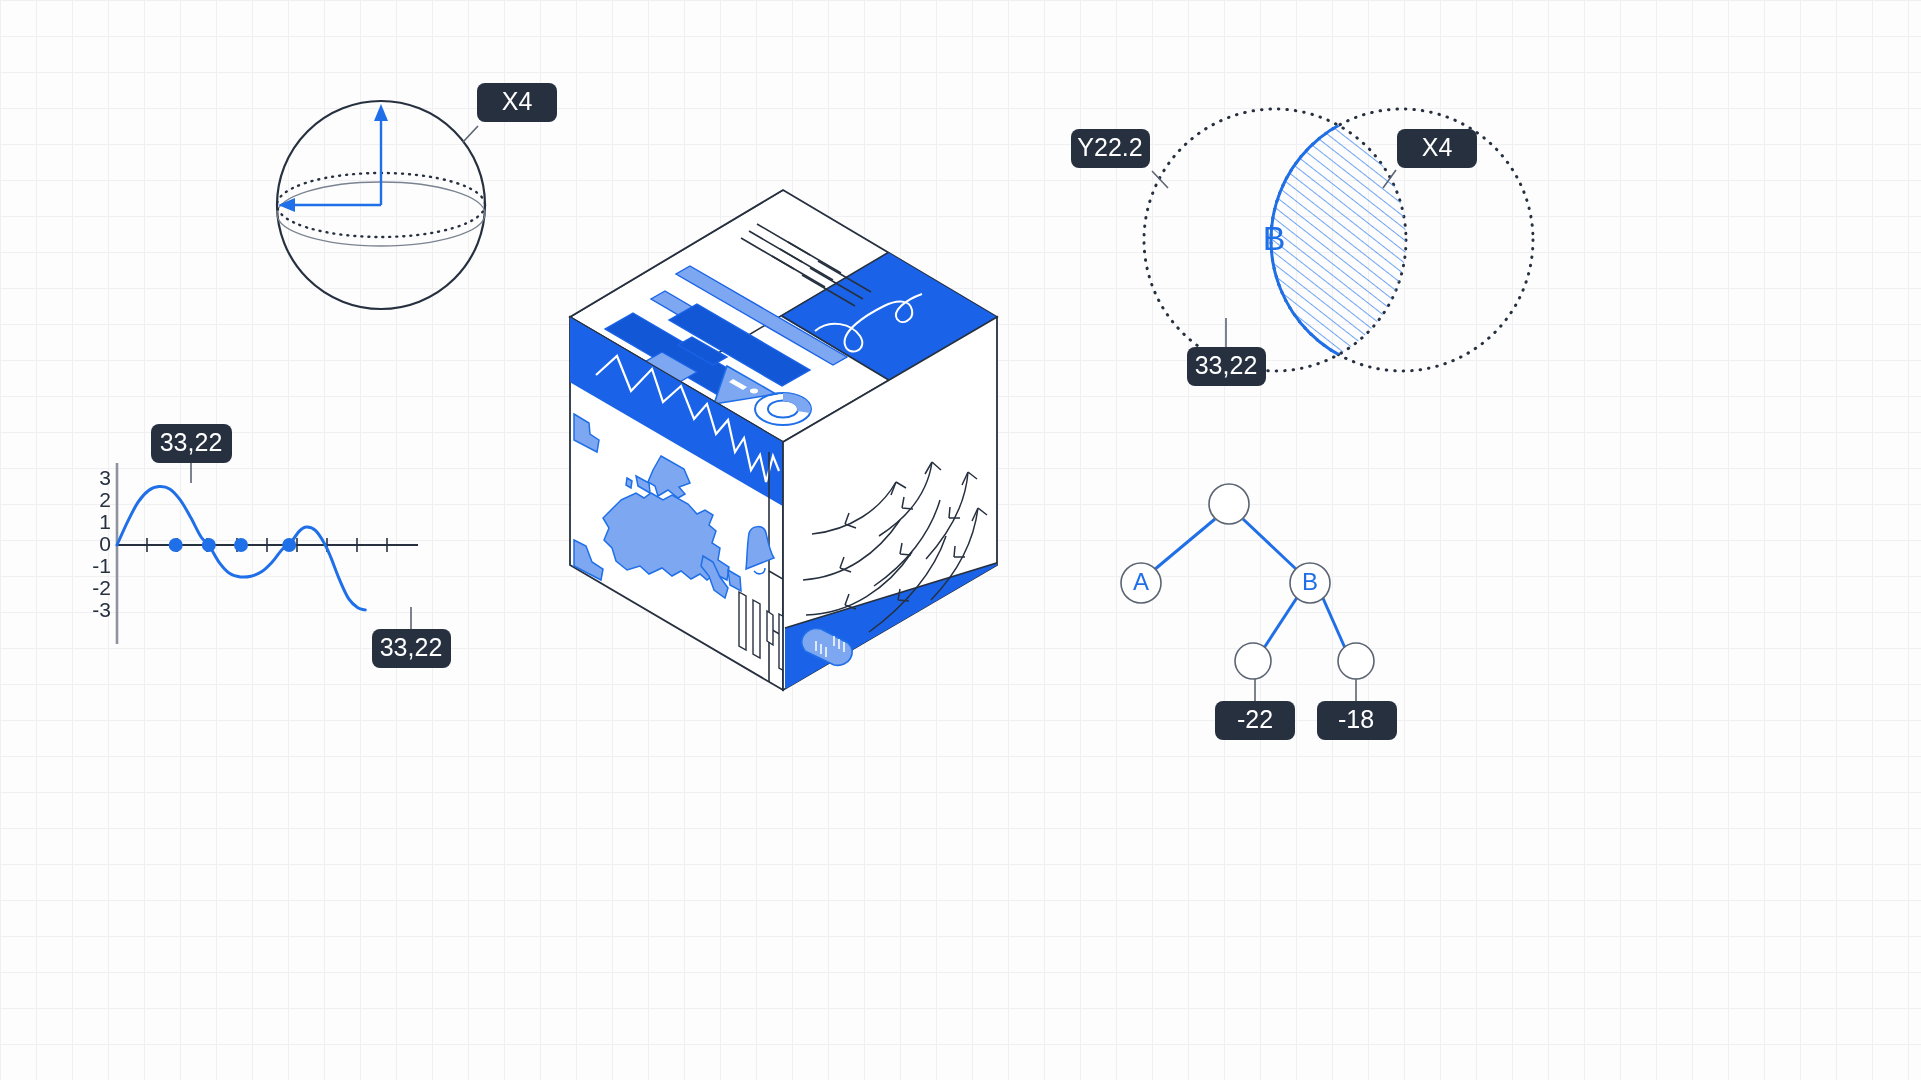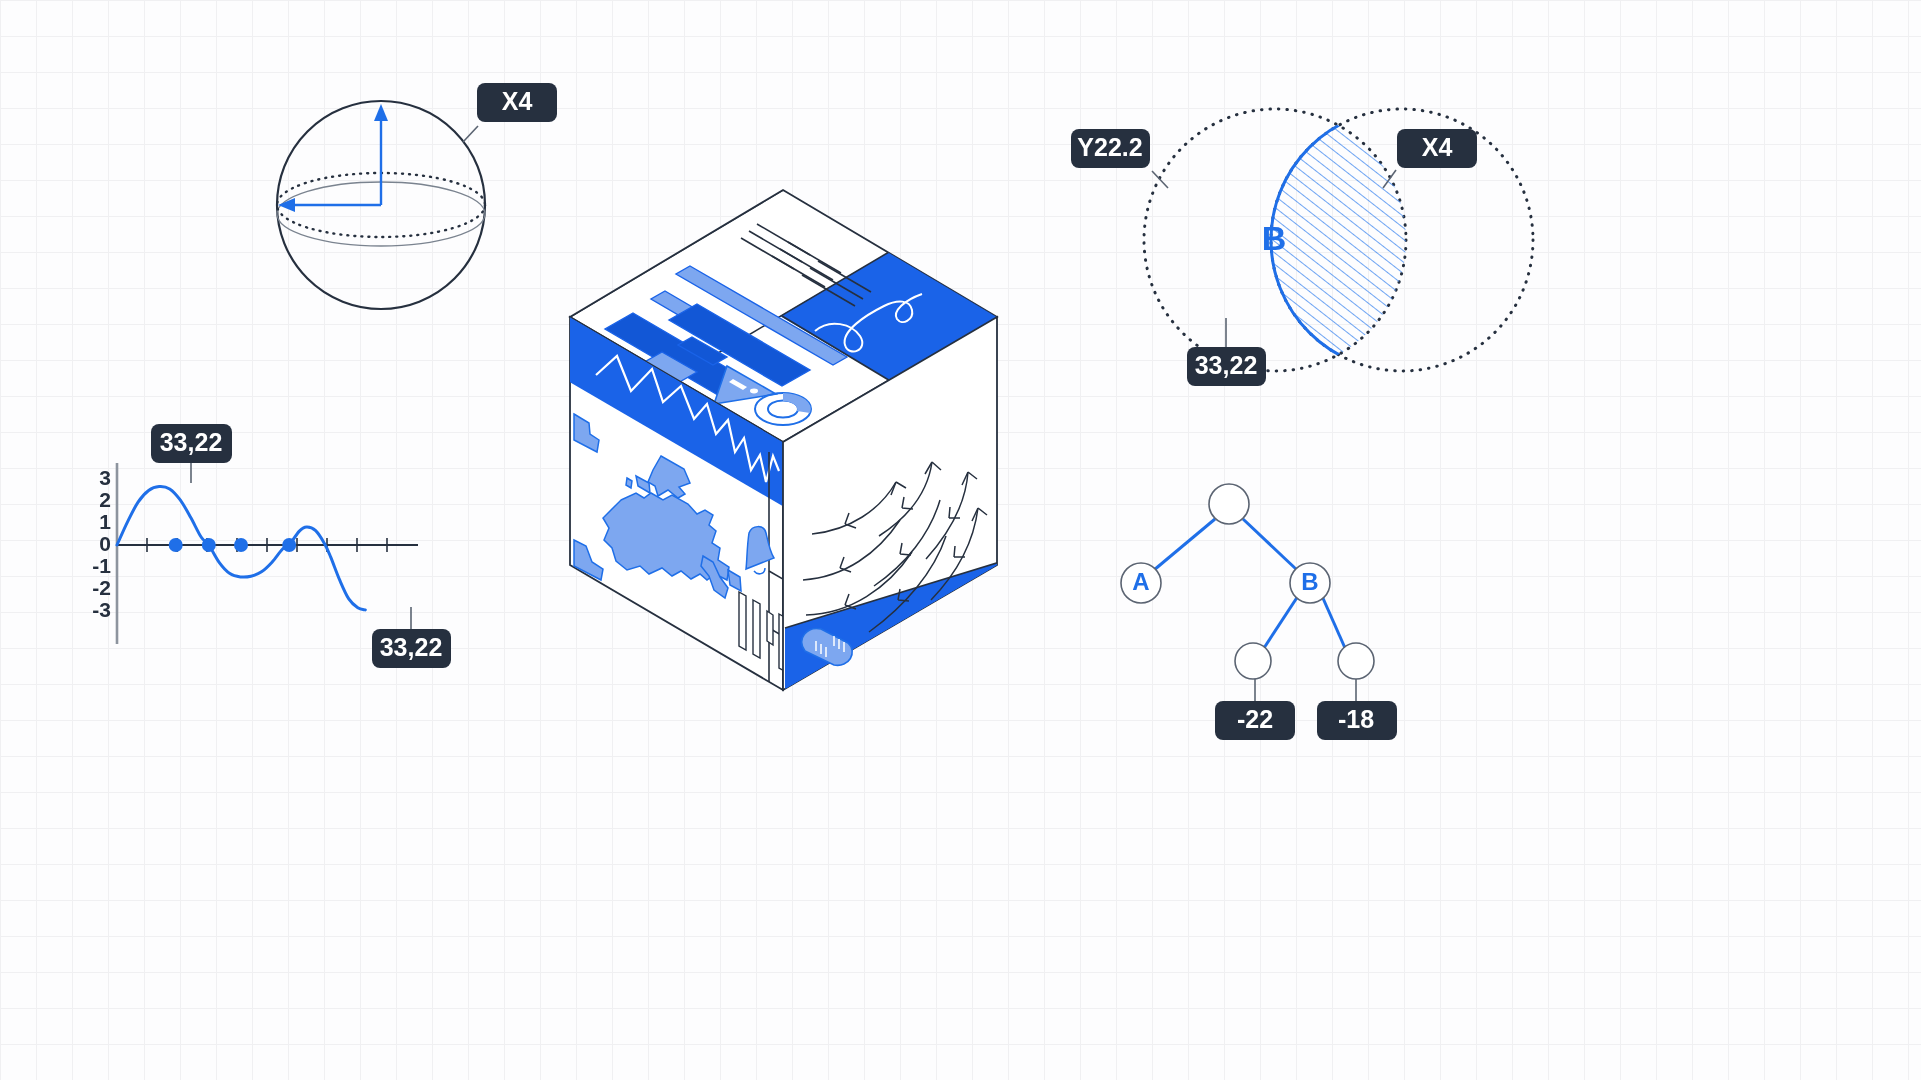--- a/index.html
+++ b/index.html
@@ -11,21 +11,20 @@
     position: relative;
     width: 1921px;
     height: 1080px;
     overflow: hidden;
     background-color: #fdfdfe;
     background-image:
       linear-gradient(to right, #f0f0f2 1px, transparent 1px),
       linear-gradient(to bottom, #f0f0f2 1px, transparent 1px);
     background-size: 36px 36px;
     font-family: "Liberation Sans", sans-serif;
-    font-weight: bold;
   }
   .layer {
     position: absolute;
     top: 0; left: 0;
     width: 1921px;
     height: 1080px;
   }
   svg { display: block; overflow: visible; }
   .tip-rect { fill: #26303f; }
   .tip-text {

